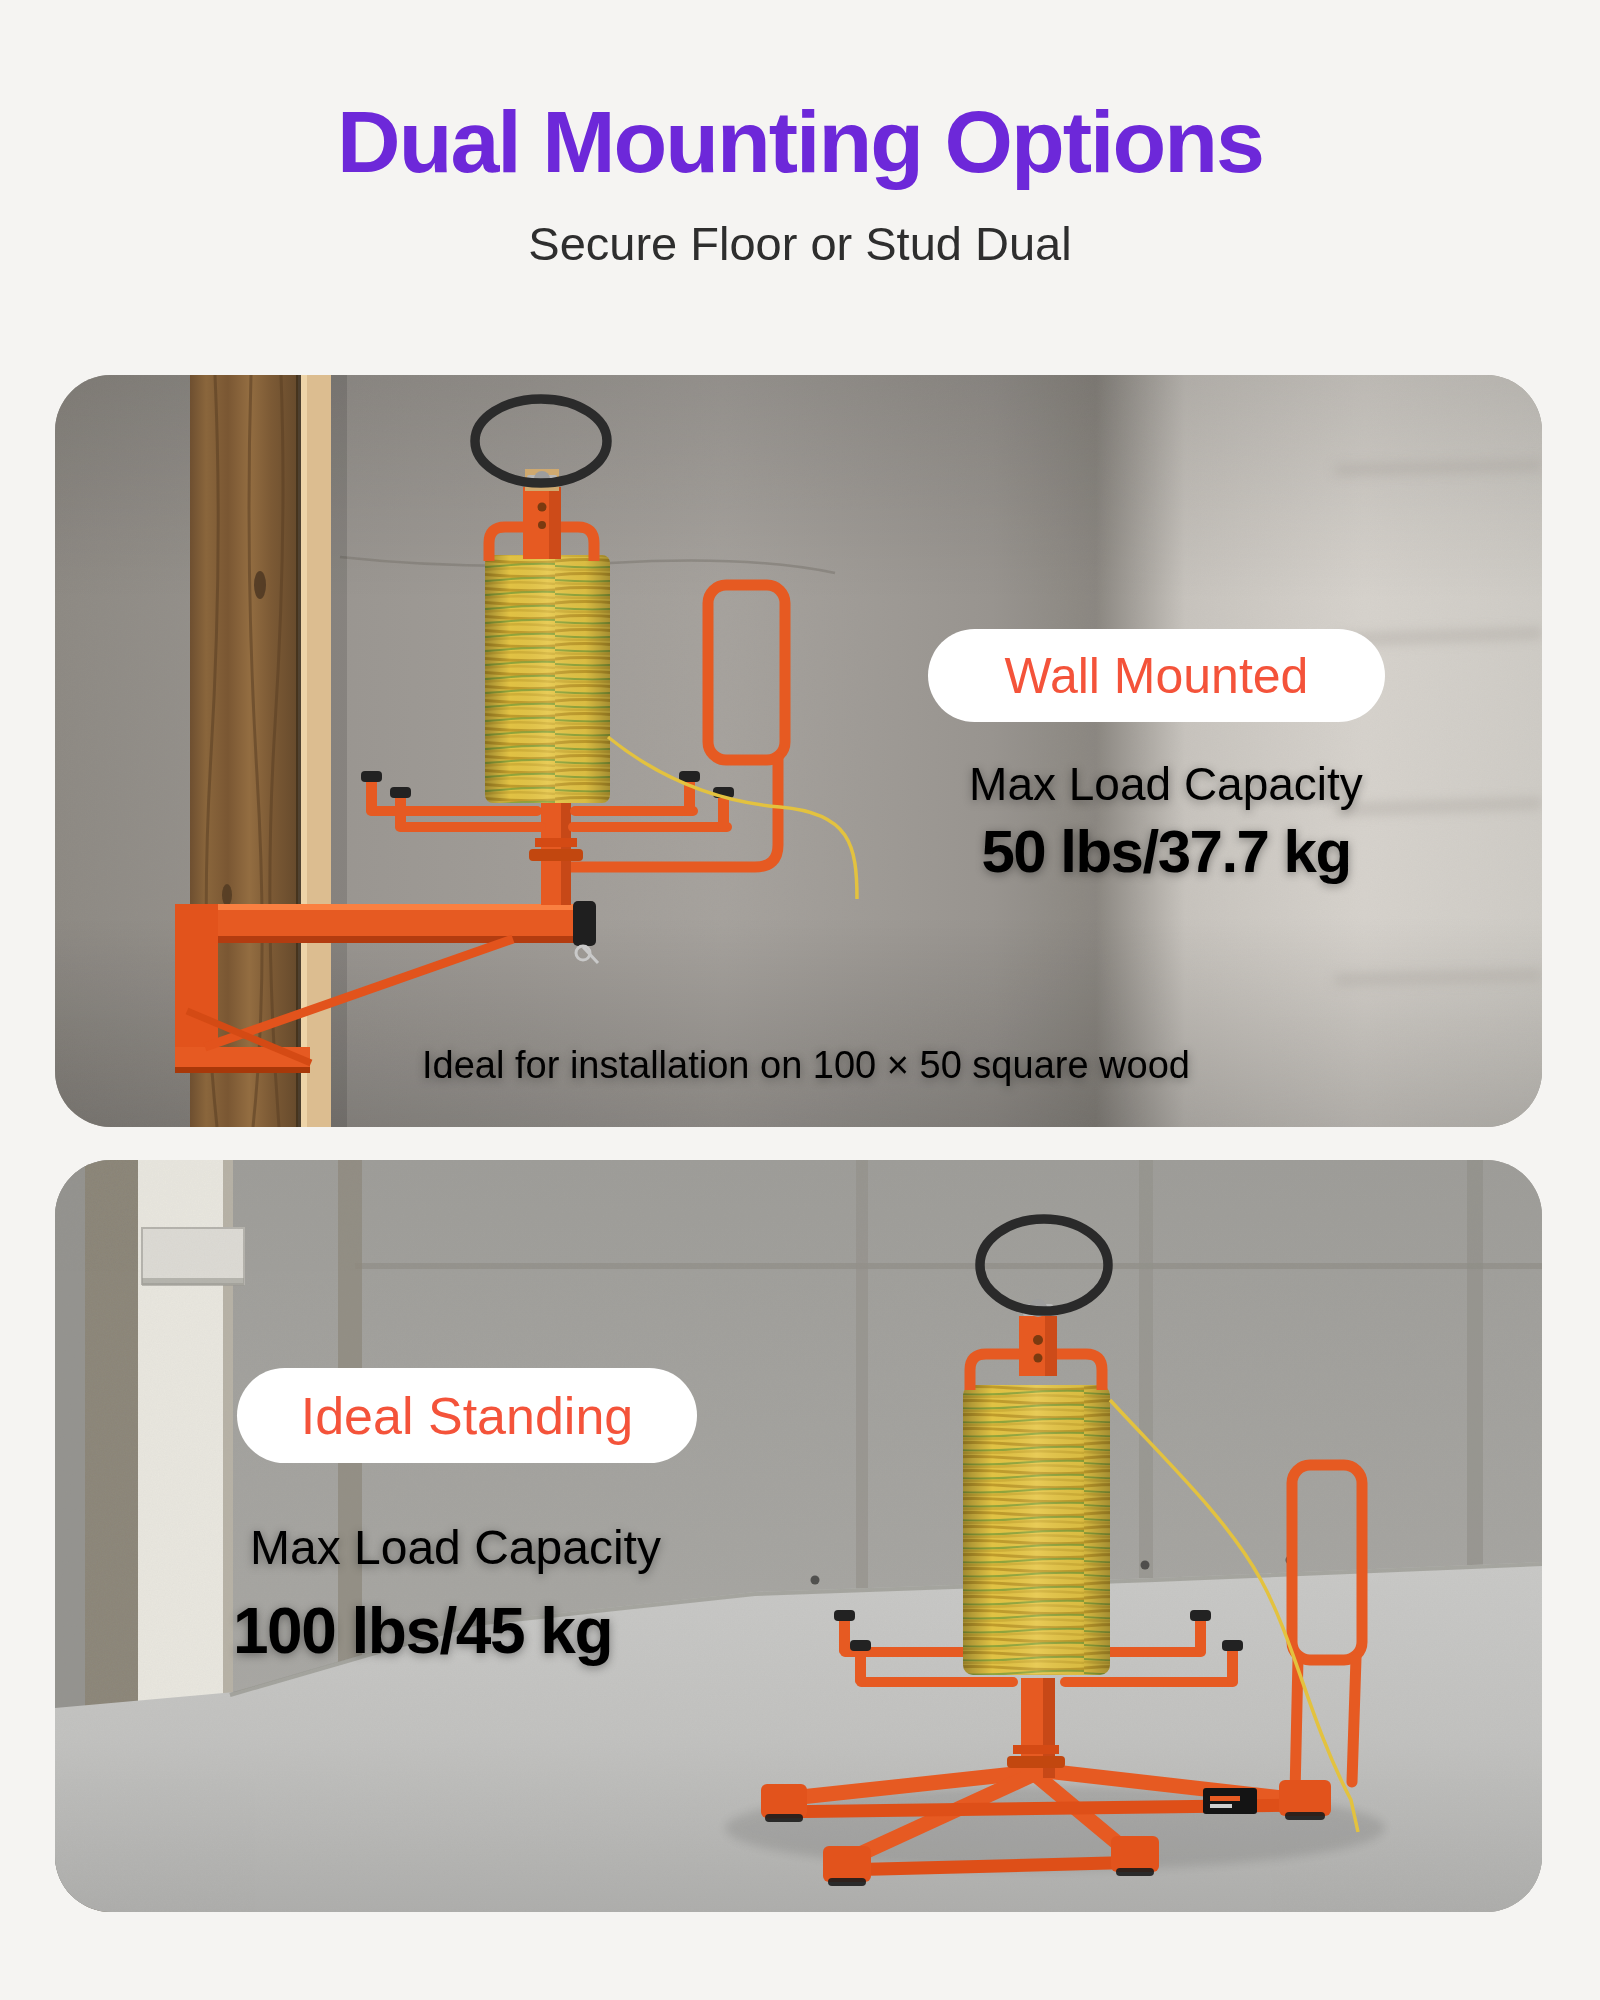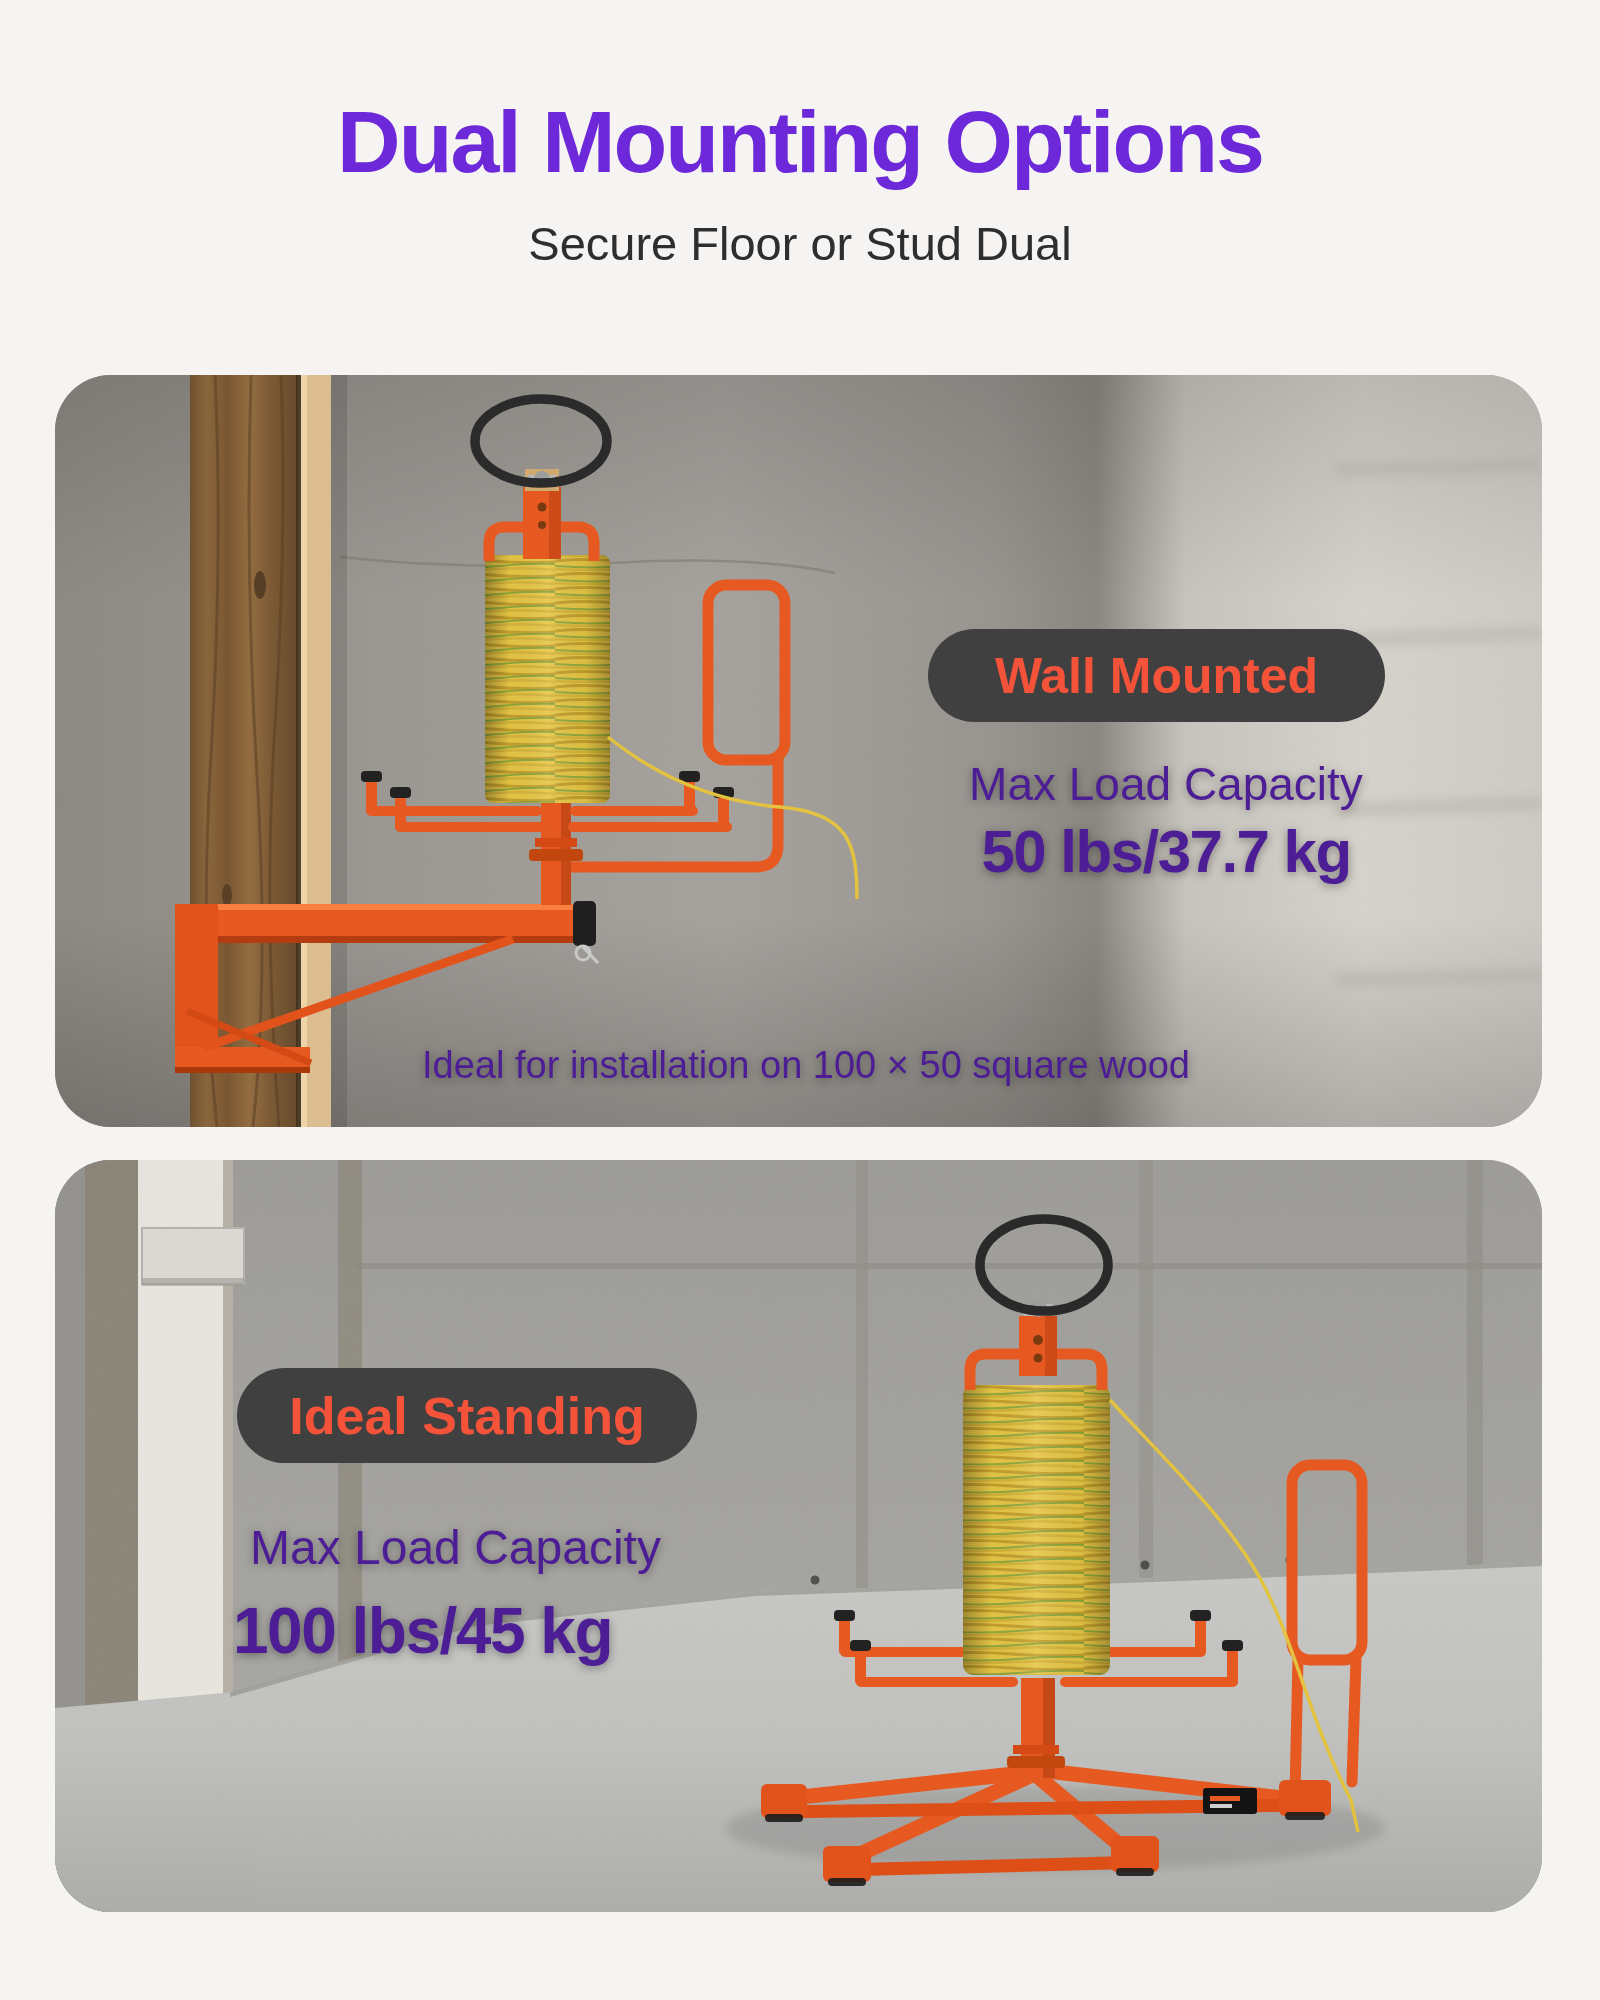--- a/index.html
+++ b/index.html
@@ -17,28 +17,28 @@
     font-size:47px;font-weight:400;color:#2e2e2e;line-height:1;
   }
   .panel{
     position:absolute;left:55px;width:1487px;height:752px;
     border-radius:56px;overflow:hidden;background:#9a9691;
   }
   .panel.p1{top:375px;}
   .panel.p2{top:1160px;}
   .scene{position:absolute;left:0;top:0;width:100%;height:100%;display:block;}
   .badge{
-    position:absolute;background:#404040;border-radius:999px;
+    position:absolute;background:#ffffff;border-radius:999px;
     display:flex;align-items:center;justify-content:center;
-    color:#f4533a;font-weight:700;white-space:nowrap;
+    color:#f4533a;font-weight:400;white-space:nowrap;
   }
   .badge.b1{left:873px;top:254px;width:457px;height:93px;font-size:50px;}
   .badge.b2{left:182px;top:208px;width:460px;height:95px;font-size:52px;}
   .cap-label,.cap-value,.caption{
-    position:absolute;color:#4c1d95;white-space:nowrap;
+    position:absolute;color:#000000;white-space:nowrap;
     text-shadow:0 2px 10px rgba(0,0,0,.38);line-height:1.1;
   }
   .cap-label.l1{left:851px;top:384px;width:520px;text-align:center;font-size:46px;font-weight:400;}
   .cap-value.v1{left:811px;top:444px;width:600px;text-align:center;font-size:60px;font-weight:700;letter-spacing:-1.5px;}
   .cap-label.l2{left:195px;top:362px;font-size:48px;font-weight:400;}
   .cap-value.v2{left:178px;top:436px;font-size:64px;font-weight:700;letter-spacing:-1.5px;}
   .caption.c1{left:0;top:670px;width:1502px;text-align:center;font-size:38px;font-weight:400;}
 </style>
 </head>
 <body>

